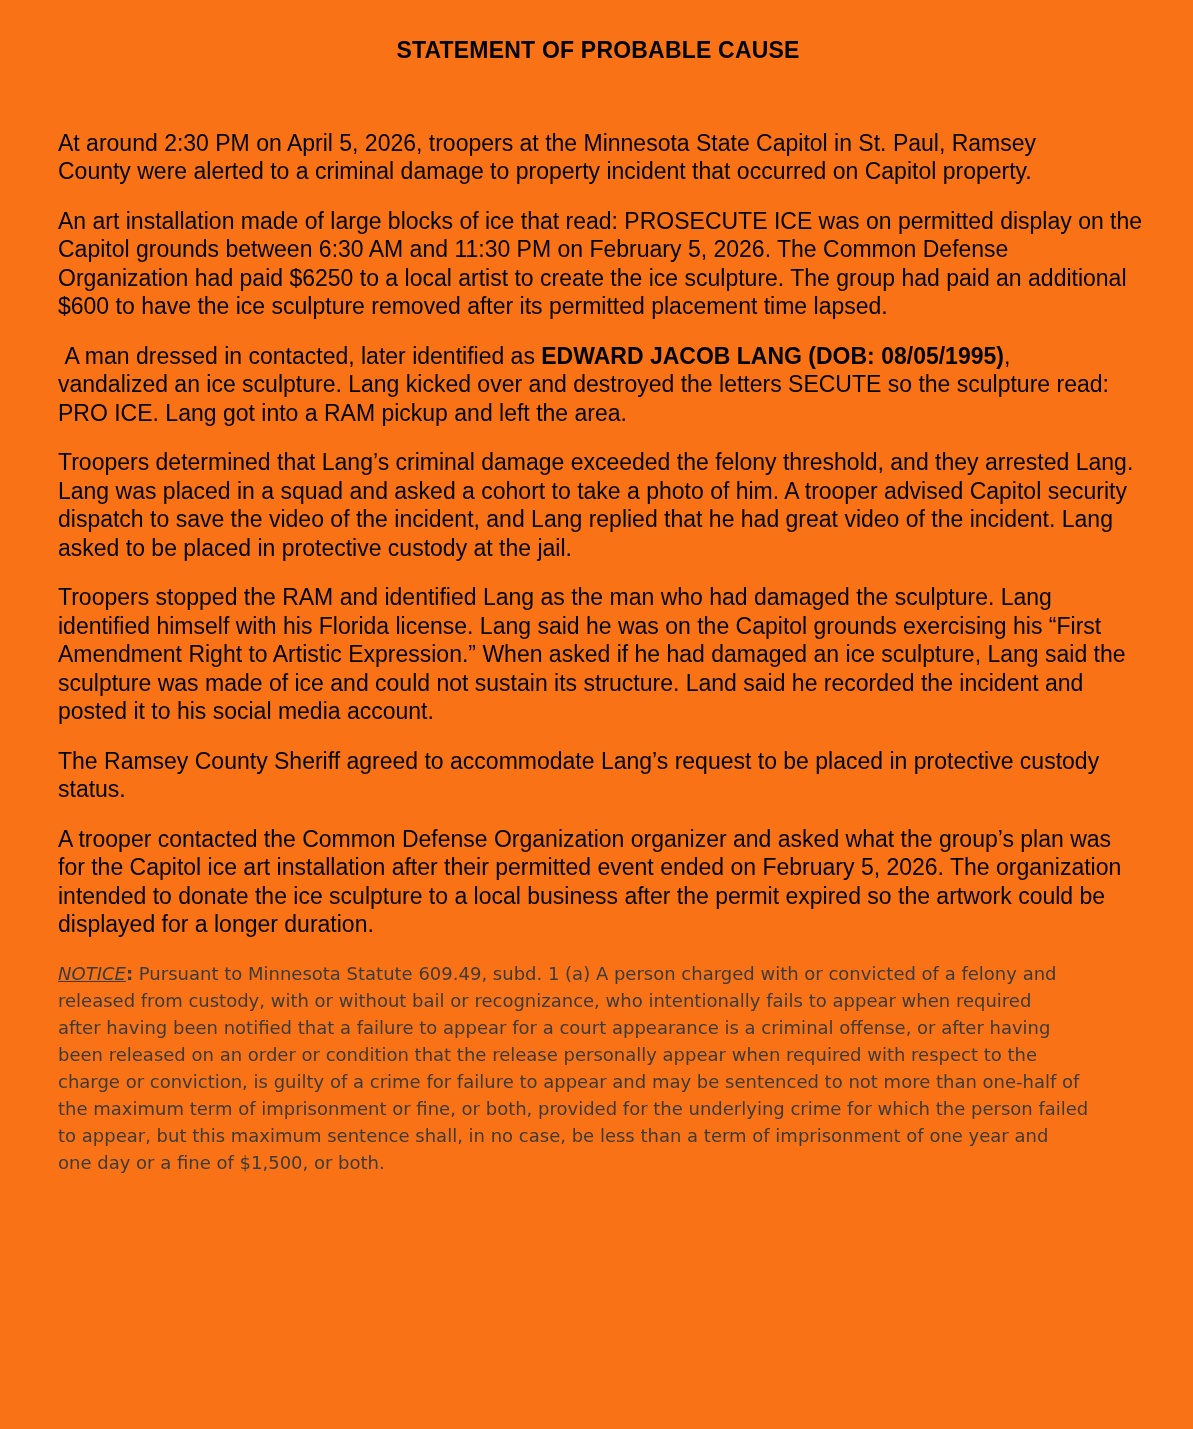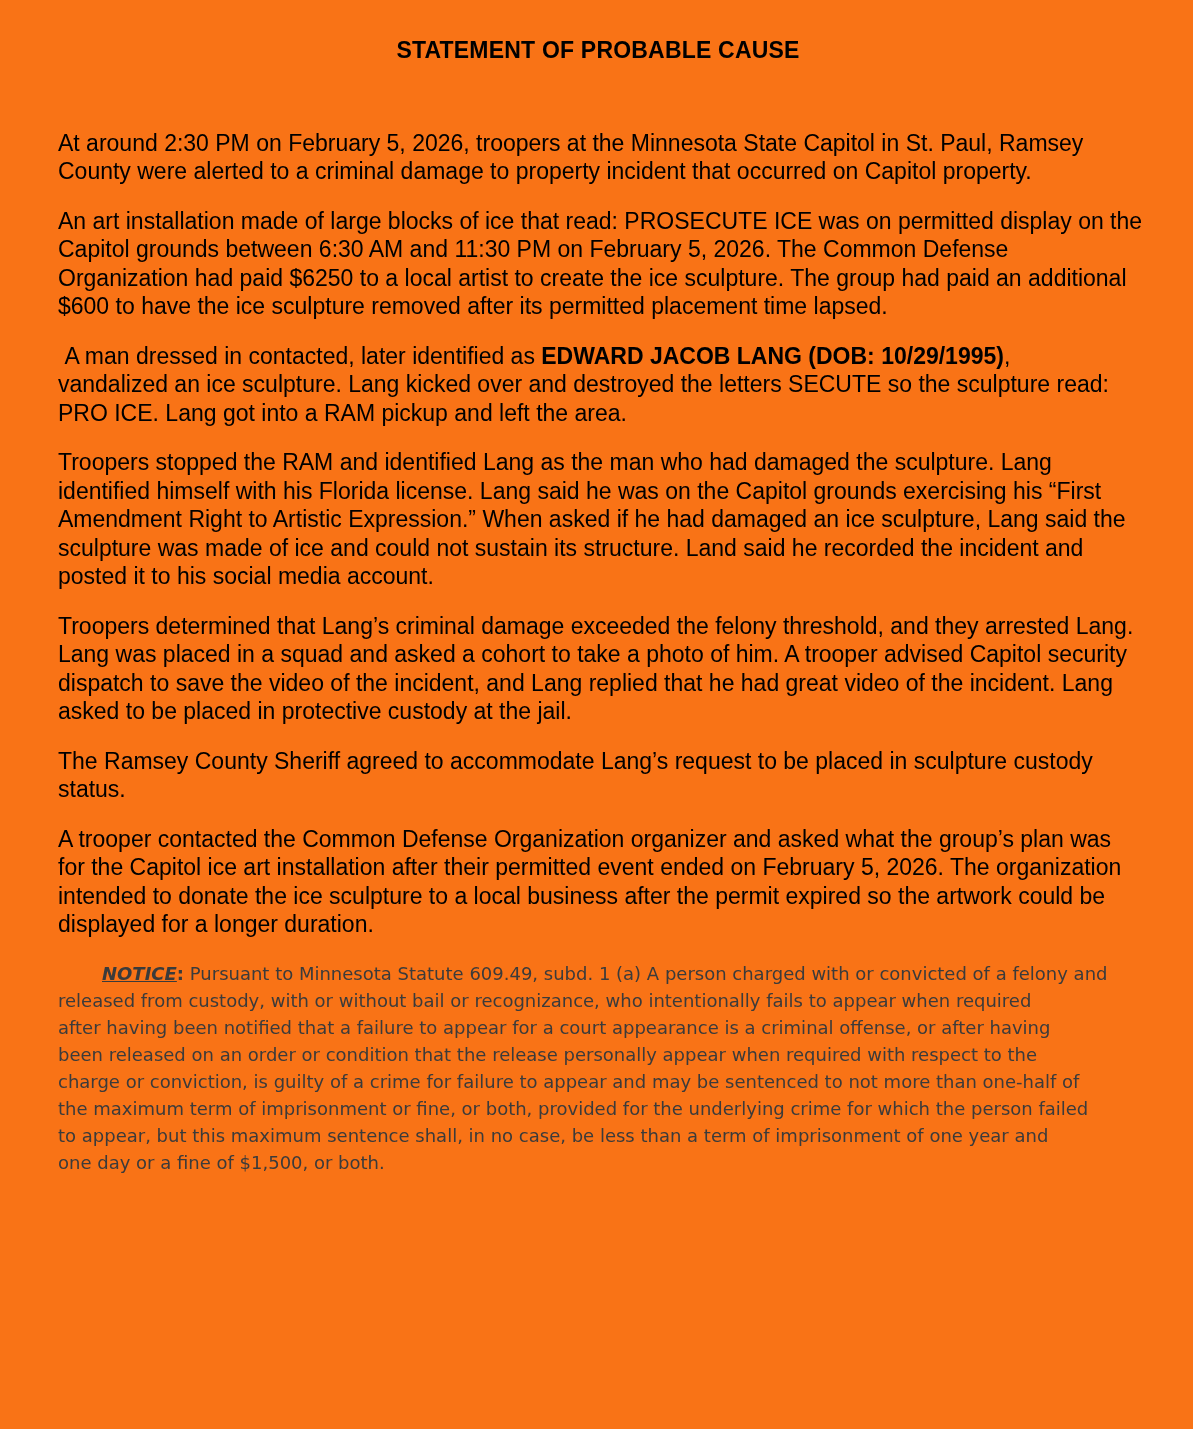--- a/index.html
+++ b/index.html
@@ -34,60 +34,59 @@
   .bold-inline {
     font-weight: bold;
   }
   .notice {
     font-family: "DejaVu Sans", sans-serif;
     font-size: 18px;
     line-height: 27px;
     color: #3b3b3b;
   }
   .notice-label {
-    font-weight: bold;
+    font-weight: normal;
     font-style: italic;
     text-decoration: underline;
-    margin-left: 44px;
   }
   .notice-colon {
     font-weight: bold;
   }
 </style>
 </head>
 <body>
 
 <div class="page">
 
   <h1 class="doc-title">STATEMENT OF PROBABLE CAUSE</h1>
 
-  <p>At around 2:30 PM on February 5, 2026, troopers at the Minnesota State Capitol in St. Paul, Ramsey
+  <p>At around 2:30 PM on April 5, 2026, troopers at the Minnesota State Capitol in St. Paul, Ramsey
 County were alerted to a criminal damage to property incident that occurred on Capitol property.</p>
 
   <p>An art installation made of large blocks of ice that read: PROSECUTE ICE was on permitted display on the
 Capitol grounds between 6:30 AM and 11:30 PM on February 5, 2026. The Common Defense
 Organization had paid $6250 to a local artist to create the ice sculpture. The group had paid an additional
 $600 to have the ice sculpture removed after its permitted placement time lapsed.</p>
 
-  <p><span> A man dressed in contacted, later identified as </span><span class="bold-inline">EDWARD JACOB LANG (DOB: 10/29/1995)</span><span>,
+  <p><span> A man dressed in contacted, later identified as </span><span class="bold-inline">EDWARD JACOB LANG (DOB: 08/05/1995)</span><span>,
 vandalized an ice sculpture. Lang kicked over and destroyed the letters SECUTE so the sculpture read:
 PRO ICE. Lang got into a RAM pickup and left the area.</span></p>
+
+  <p>Troopers determined that Lang’s criminal damage exceeded the felony threshold, and they arrested Lang.
+Lang was placed in a squad and asked a cohort to take a photo of him. A trooper advised Capitol security
+dispatch to save the video of the incident, and Lang replied that he had great video of the incident. Lang
+asked to be placed in protective custody at the jail.</p>
 
   <p>Troopers stopped the RAM and identified Lang as the man who had damaged the sculpture. Lang
 identified himself with his Florida license. Lang said he was on the Capitol grounds exercising his “First
 Amendment Right to Artistic Expression.” When asked if he had damaged an ice sculpture, Lang said the
 sculpture was made of ice and could not sustain its structure. Land said he recorded the incident and
 posted it to his social media account.</p>
 
-  <p>Troopers determined that Lang’s criminal damage exceeded the felony threshold, and they arrested Lang.
-Lang was placed in a squad and asked a cohort to take a photo of him. A trooper advised Capitol security
-dispatch to save the video of the incident, and Lang replied that he had great video of the incident. Lang
-asked to be placed in protective custody at the jail.</p>
-
-  <p>The Ramsey County Sheriff agreed to accommodate Lang’s request to be placed in sculpture custody
+  <p>The Ramsey County Sheriff agreed to accommodate Lang’s request to be placed in protective custody
 status.</p>
 
 
 
   <p>A trooper contacted the Common Defense Organization organizer and asked what the group’s plan was
 for the Capitol ice art installation after their permitted event ended on February 5, 2026. The organization
 intended to donate the ice sculpture to a local business after the permit expired so the artwork could be
 displayed for a longer duration.</p>
 
   <p class="notice"><span class="notice-label">NOTICE</span><span class="notice-colon">:</span><span> Pursuant to Minnesota Statute 609.49, subd. 1 (a) A person charged with or convicted of a felony and

